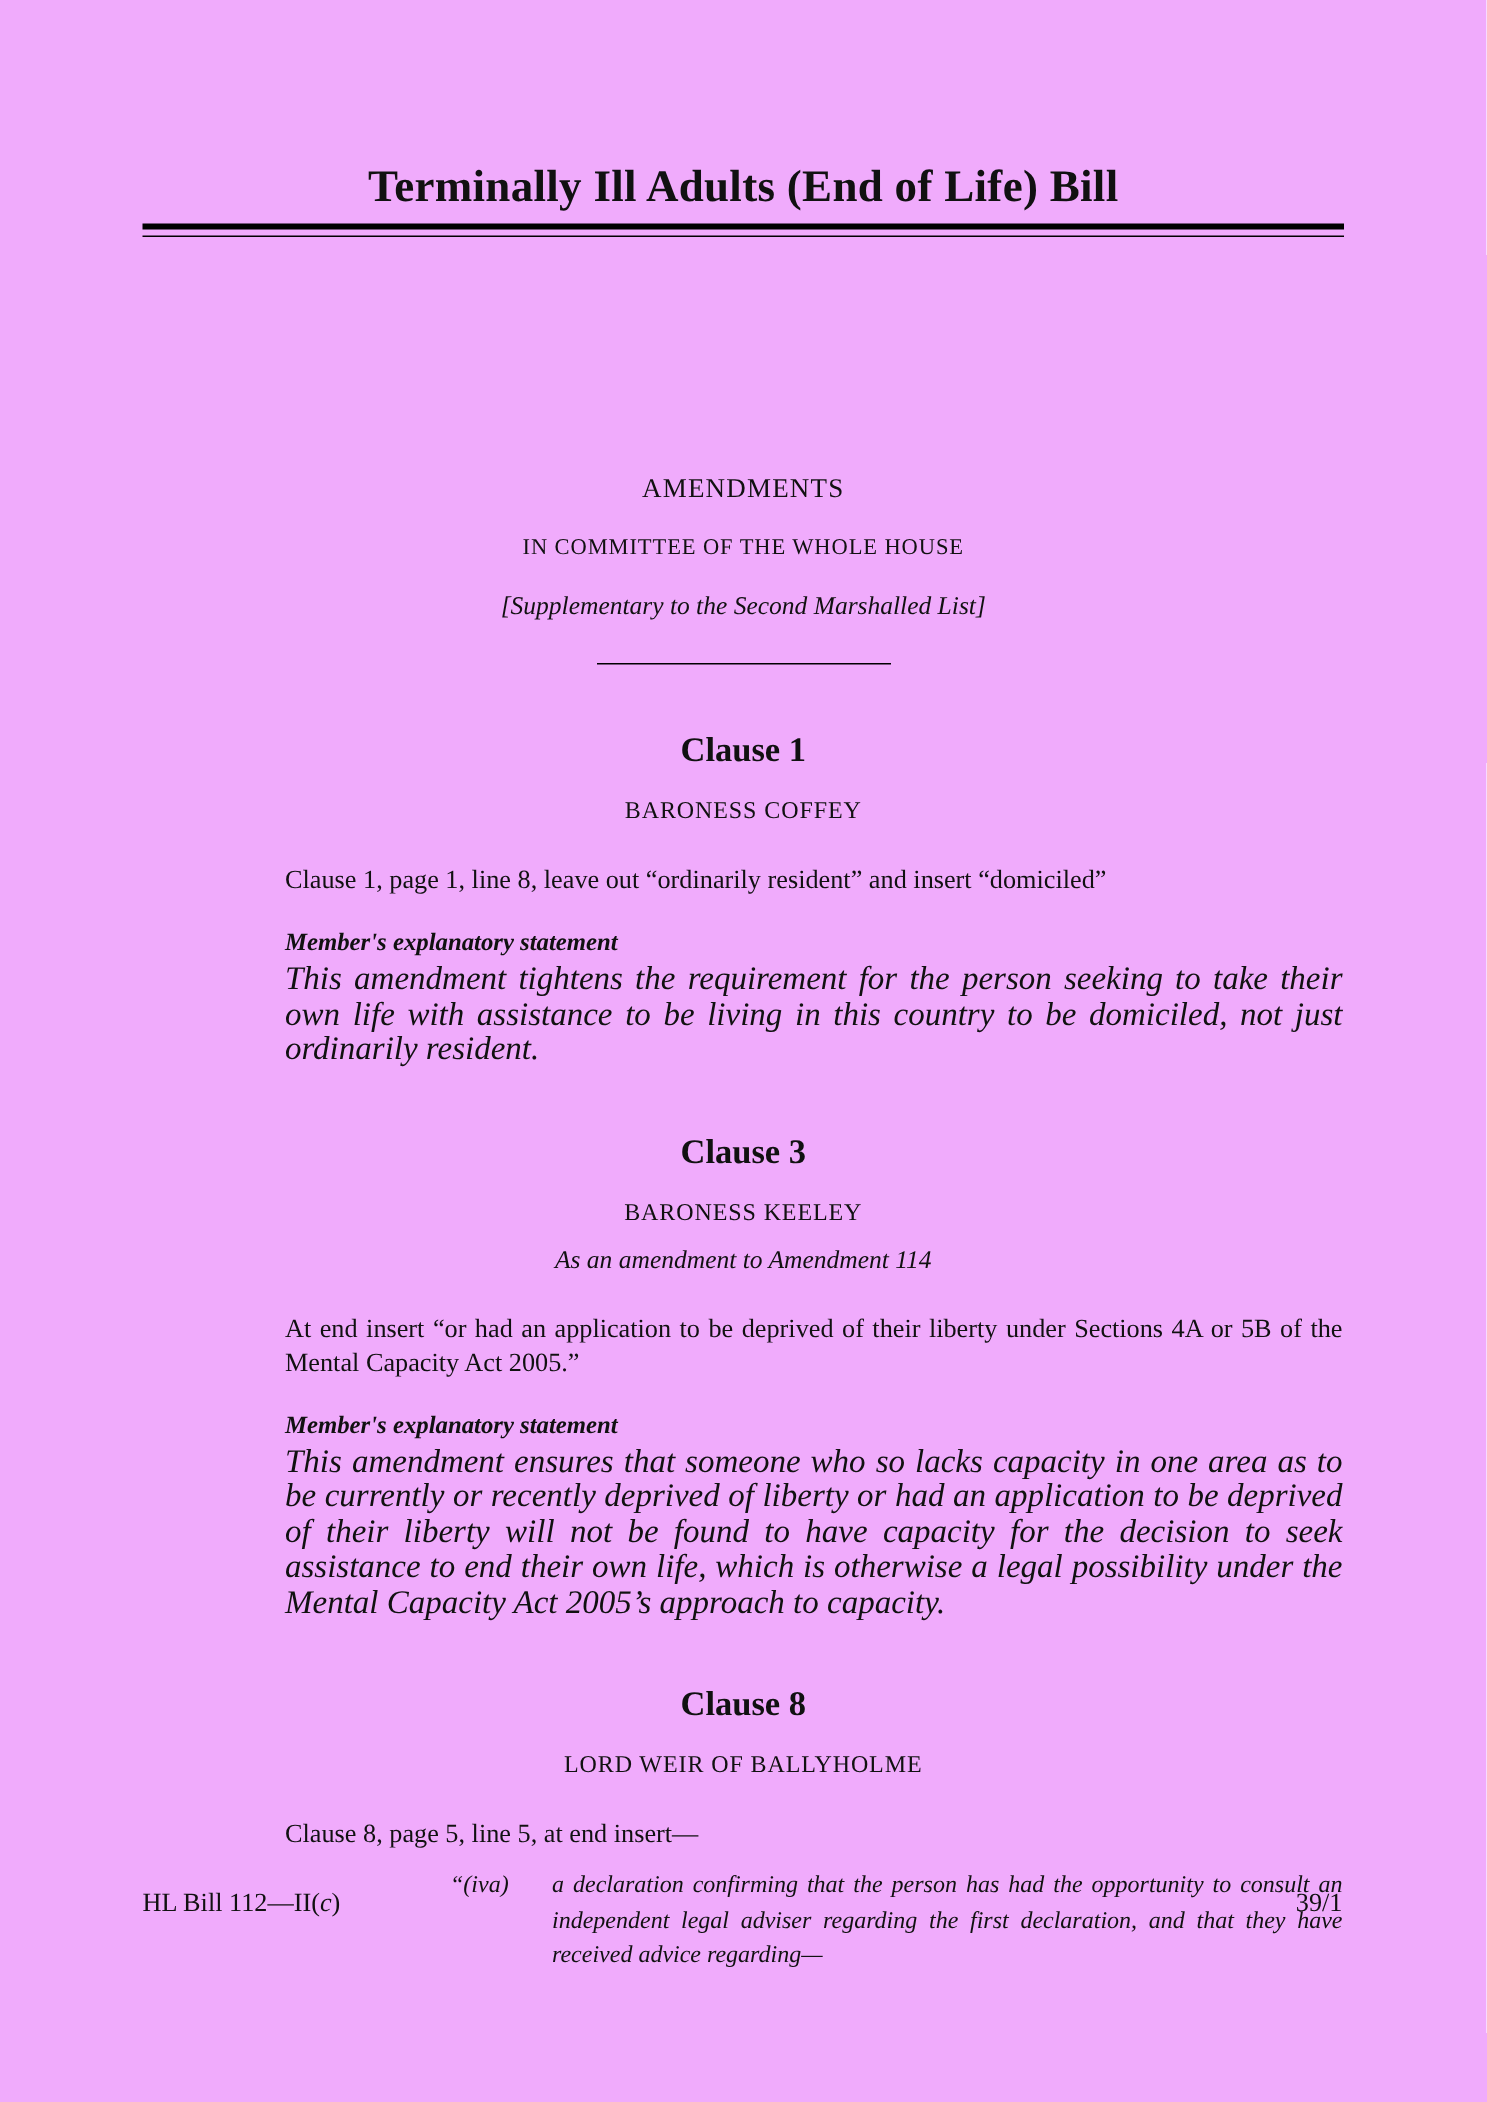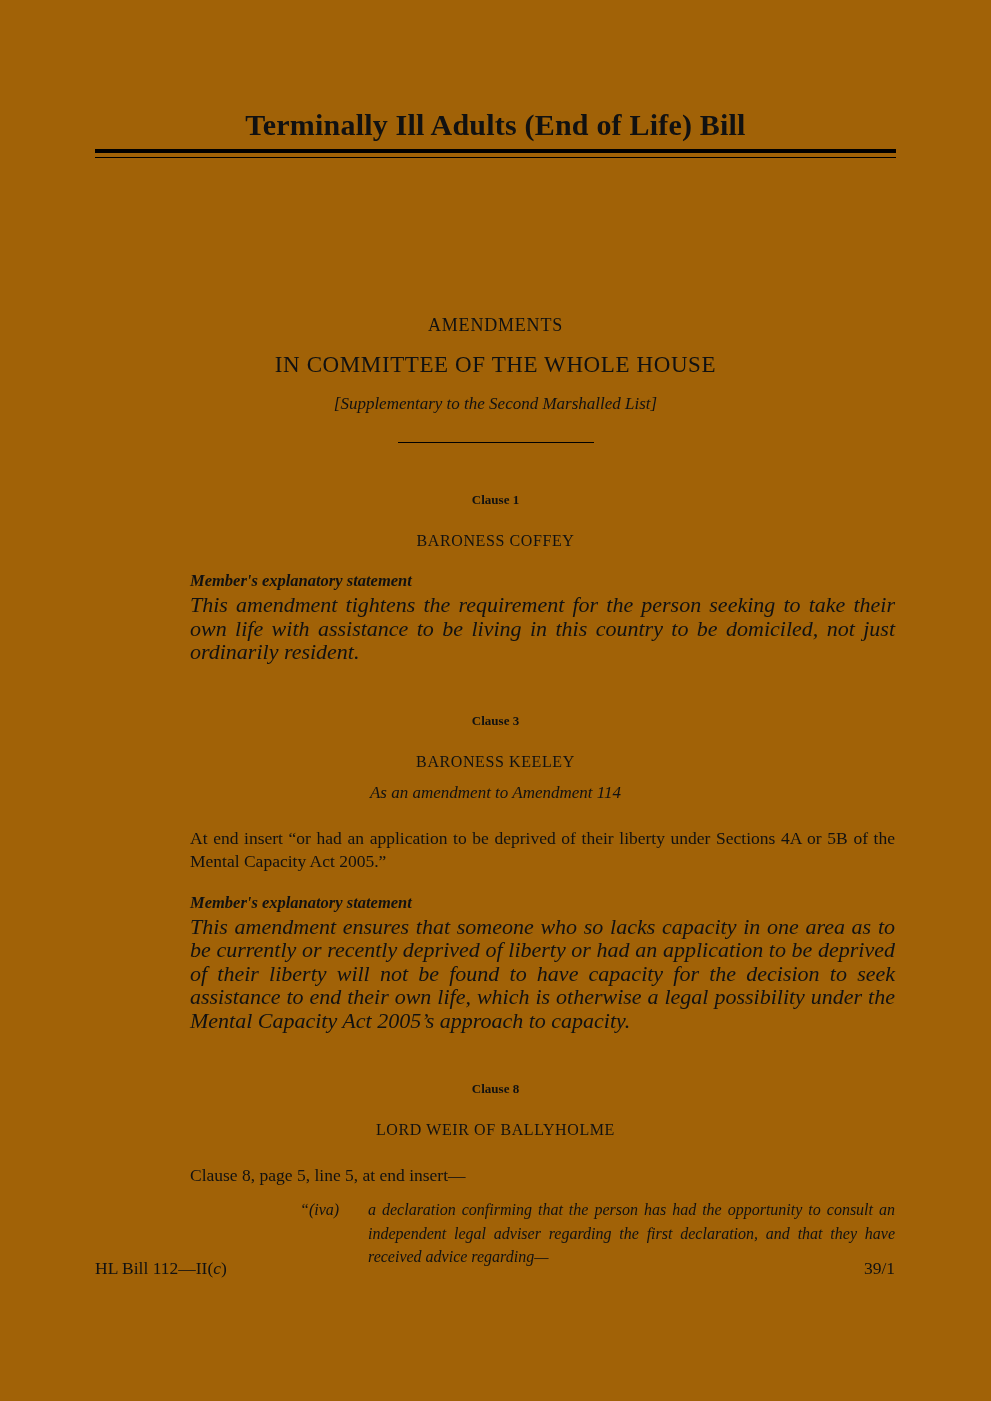--- a/index.html
+++ b/index.html
@@ -5,21 +5,21 @@
   html, body {
     margin: 0;
     padding: 0;
     background: #ffffff;
   }
   .page {
     position: relative;
     width: 991px;
     height: 1401px;
     margin: 0 auto;
-    background: #a16207;
+    background: #f0abfc;
     font-family: "Liberation Serif", serif;
     color: #111111;
     overflow: hidden;
   }
   .title {
     margin: 0;
     padding-top: 108px;
     text-align: center;
     font-size: 30px;
     font-weight: bold;
@@ -41,40 +41,40 @@
     line-height: 22px;
   }
   .front-line2 {
     margin-top: 13px;
     font-size: 18px;
     letter-spacing: 0.8px;
     line-height: 22px;
   }
   .front-line3 {
     margin-top: 17px;
-    font-size: 23px;
+    font-size: 15px;
     letter-spacing: 0.6px;
     line-height: 24px;
   }
   .front-line4 {
     margin-top: 16px;
     font-size: 17px;
     font-style: italic;
     line-height: 22px;
   }
   .short-rule {
     width: 196px;
     margin: 27px auto 0 auto;
     border: none;
     border-top: 1.5px solid #000;
   }
   .clause-heading {
     margin-top: 46px;
     text-align: center;
-    font-size: 13px;
+    font-size: 23px;
     font-weight: bold;
     line-height: 22px;
   }
   .member-name {
     margin-top: 19px;
     text-align: center;
     font-size: 16px;
     letter-spacing: 0.6px;
     line-height: 21px;
   }
@@ -144,20 +144,21 @@
     <div class="front-line1">AMENDMENTS</div>
     <div class="front-line3">IN COMMITTEE OF THE WHOLE HOUSE</div>
     <div class="front-line4">[Supplementary to the Second Marshalled List]</div>
   </div>
 
   <hr class="short-rule">
 
   <div>
     <div class="clause-heading">Clause 1</div>
     <div class="member-name">BARONESS COFFEY</div>
+    <p class="amendment-text">Clause 1, page 1, line 8, leave out “ordinarily resident” and insert “domiciled”</p>
     <div class="expl-label">Member's explanatory statement</div>
     <p class="expl-text">This amendment tightens the requirement for the person seeking to take their own life with assistance to be living in this country to be domiciled, not just ordinarily resident.</p>
   </div>
 
   <div>
     <div class="clause-heading">Clause 3</div>
     <div class="member-name">BARONESS KEELEY</div>
     <div class="sub-italic">As an amendment to Amendment 114</div>
     <p class="amendment-text">At end insert “or had an application to be deprived of their liberty under Sections 4A or 5B of the Mental Capacity Act 2005.”</p>
     <div class="expl-label">Member's explanatory statement</div>

